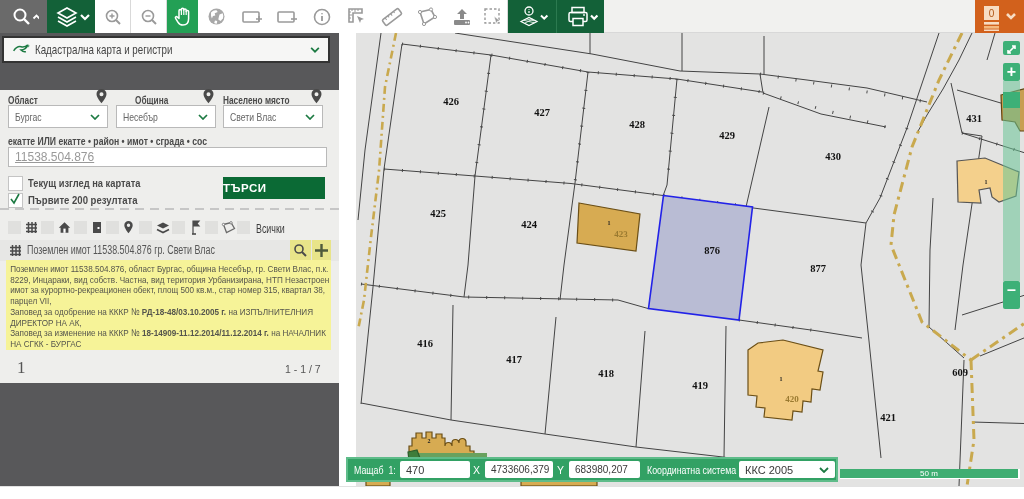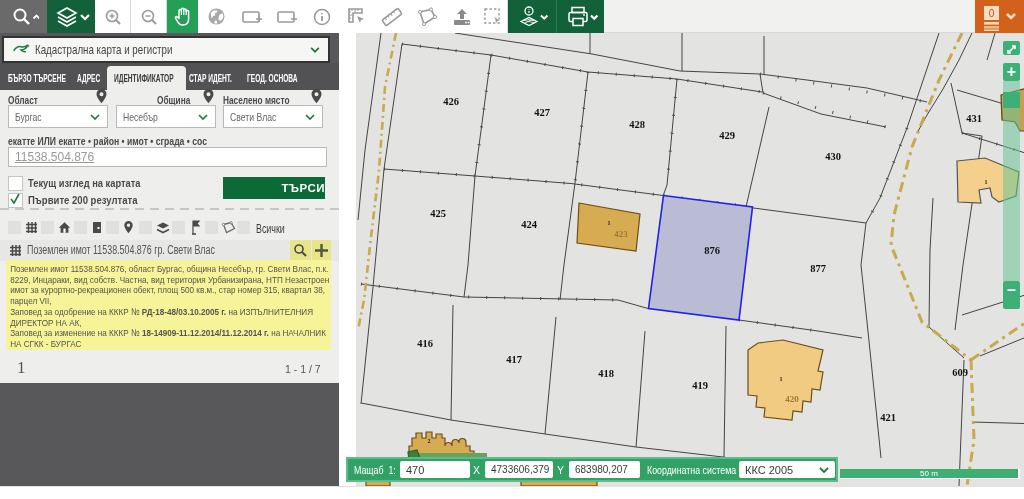--- a/index.html
+++ b/index.html
@@ -199,49 +199,32 @@
   <div id="selbar">
     <svg width="18" height="14" viewBox="0 0 22 16" style="margin-left:8px;">
       <path d="M2 9 q4-6 9-5 q5 1 8-2 q-2 6-8 6 q3 3 6 2" fill="none" stroke="#1c7a42" stroke-width="1.8"></path>
       <circle cx="19.5" cy="3" r="1.2" fill="none" stroke="#1c7a42" stroke-width="1"></circle>
     </svg>
     <span class="cx" style="transform:scaleX(.75);font-size:13px;color:#444;margin-left:5px;">Кадастрална карта и регистри</span>
     <svg class="chev" style="margin-left:auto;margin-right:8px;" width="11" height="7" viewBox="0 0 11 7">
         <path d="M1 1 l4.5 4.5 L10 1" fill="none" stroke="#1c7a42" stroke-width="2"></path>
       </svg>
   </div>
-  <div id="tabs">
-    <div class="tab" style="left:8px;">
-        <span>БЪРЗО ТЪРСЕНЕ</span>
-      </div>
-    <div class="tab" style="left:77px;">
-        <span>АДРЕС</span>
-      </div>
-    <div class="tab active" style="left:107px;width:79px;">
-        <span style="margin-left:7px;">ИДЕНТИФИКАТОР</span>
-      </div>
-    <div class="tab" style="left:189px;">
-        <span>СТАР ИДЕНТ.</span>
-      </div>
-    <div class="tab" style="left:247px;">
-        <span>ГЕОД. ОСНОВА</span>
-      </div>
-  </div>
   <div id="form">
     <div class="flabel" style="left:8px;top:4px;"><span class="cx" style="transform:scaleX(.72);">Област</span></div>
     <svg class="abs" style="left:95px;top:-2px;" width="13" height="16" viewBox="0 0 13 16">
         <path d="M6.5 1 a5 5 0 0 1 5 5 c0 3.5-5 9.2-5 9.2 S1.5 9.5 1.5 6 a5 5 0 0 1 5-5 Z M6.5 4.2 a2 2 0 1 0 0 4 a2 2 0 0 0 0-4" fill="#4a4a4a" fill-rule="evenodd"></path>
       </svg>
     <div class="fselect" style="left:8px;top:15px;width:98px;">
         <span class="cx" style="transform:scaleX(.75);margin-left:6px;">Бургас</span>
       <svg class="chev" width="9" height="6" viewBox="0 0 10 6">
           <path d="M1 1 l4 4 4-4" fill="none" stroke="#1c7a42" stroke-width="1.7"></path>
         </svg>
       </div>
-    <div class="flabel" style="left:127px;top:4px;padding-left:30px;"><span class="cx" style="transform:scaleX(.72);">Община</span></div>
+    <div class="flabel" style="left:105px;top:4px;padding-left:30px;"><span class="cx" style="transform:scaleX(.72);">Община</span></div>
     <svg class="abs" style="left:202px;top:-2px;" width="13" height="16" viewBox="0 0 13 16">
         <path d="M6.5 1 a5 5 0 0 1 5 5 c0 3.5-5 9.2-5 9.2 S1.5 9.5 1.5 6 a5 5 0 0 1 5-5 Z M6.5 4.2 a2 2 0 1 0 0 4 a2 2 0 0 0 0-4" fill="#4a4a4a" fill-rule="evenodd"></path>
       </svg>
     <div class="fselect" style="left:116px;top:15px;width:98px;">
         <span class="cx" style="transform:scaleX(.75);margin-left:6px;">Несебър</span>
       <svg class="chev" width="9" height="6" viewBox="0 0 10 6">
           <path d="M1 1 l4 4 4-4" fill="none" stroke="#1c7a42" stroke-width="1.7"></path>
         </svg>
       </div>
     <div class="flabel" style="left:223px;top:4px;"><span class="cx" style="transform:scaleX(.72);">Населено място</span></div>
@@ -259,21 +242,21 @@
         <span style="margin-left:6px;text-decoration:underline;">11538.504.876</span>
       </div>
     <div class="cbox" style="left:8px;top:86px;"></div>
     <div class="cblabel" style="left:28px;top:87px;"><span class="cx" style="transform:scaleX(.81);">Текущ изглед на картата</span></div>
     <div class="cbox" style="left:8px;top:103px;"></div>
     <svg class="abs" style="left:9px;top:103px;" width="12" height="12" viewBox="0 0 12 12">
         <path d="M2 6 l3 4 5-9" fill="none" stroke="#1c7a42" stroke-width="1.6"></path>
       </svg>
     <div class="cblabel" style="left:28px;top:104px;"><span class="cx" style="transform:scaleX(.83);">Първите 200 резултата</span></div>
     <div class="abs" style="left:223px;top:87px;width:102px;height:22px;background:#0b6a35;color:#fff;
-         font-weight:bold;font-size:11.5px;text-align:right;line-height:22px;letter-spacing:.5px;">ТЪРСИ</div>
+         font-weight:bold;font-size:11.5px;text-align:left;line-height:22px;letter-spacing:.5px;">ТЪРСИ</div>
     <div class="abs" style="left:0;top:118px;width:339px;height:2px;background:repeating-linear-gradient(90deg,#c6c6c6 0 9px,transparent 9px 15px);"></div>
 
     <div id="iconrow" class="abs" style="left:0;top:129px;width:339px;height:20px;">
       <div class="abs" style="left:8px;top:2px;width:13px;height:13px;background:#e0e0de;"></div>
       <svg class="abs" style="left:25px;top:2px;" width="13" height="13" viewBox="0 0 13 13">
           <path d="M3.5 1 v11 M7 1 v11 M10.5 1 v11 M1 3.5 h11 M1 7 h11 M1 10.5 h11" stroke="#4a4a4a" stroke-width="1.5"></path>
         </svg>
       <div class="abs" style="left:41px;top:2px;width:13px;height:13px;background:#e0e0de;"></div>
       <svg class="abs" style="left:58px;top:2px;" width="13" height="13" viewBox="0 0 13 13">
           <path d="M0.8 6.8 L6.5 1.2 L12.2 6.8 H10.4 V11.8 H2.6 V6.8 Z" fill="#4a4a4a"></path>

